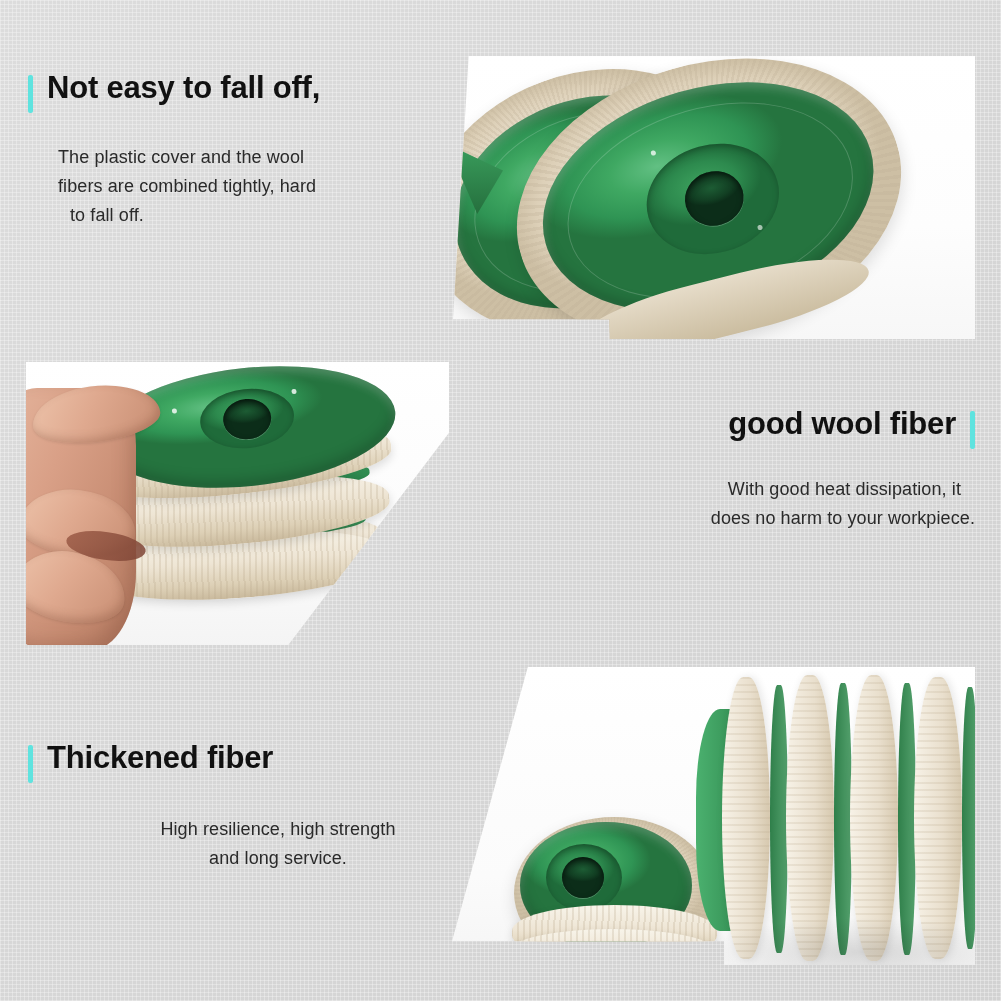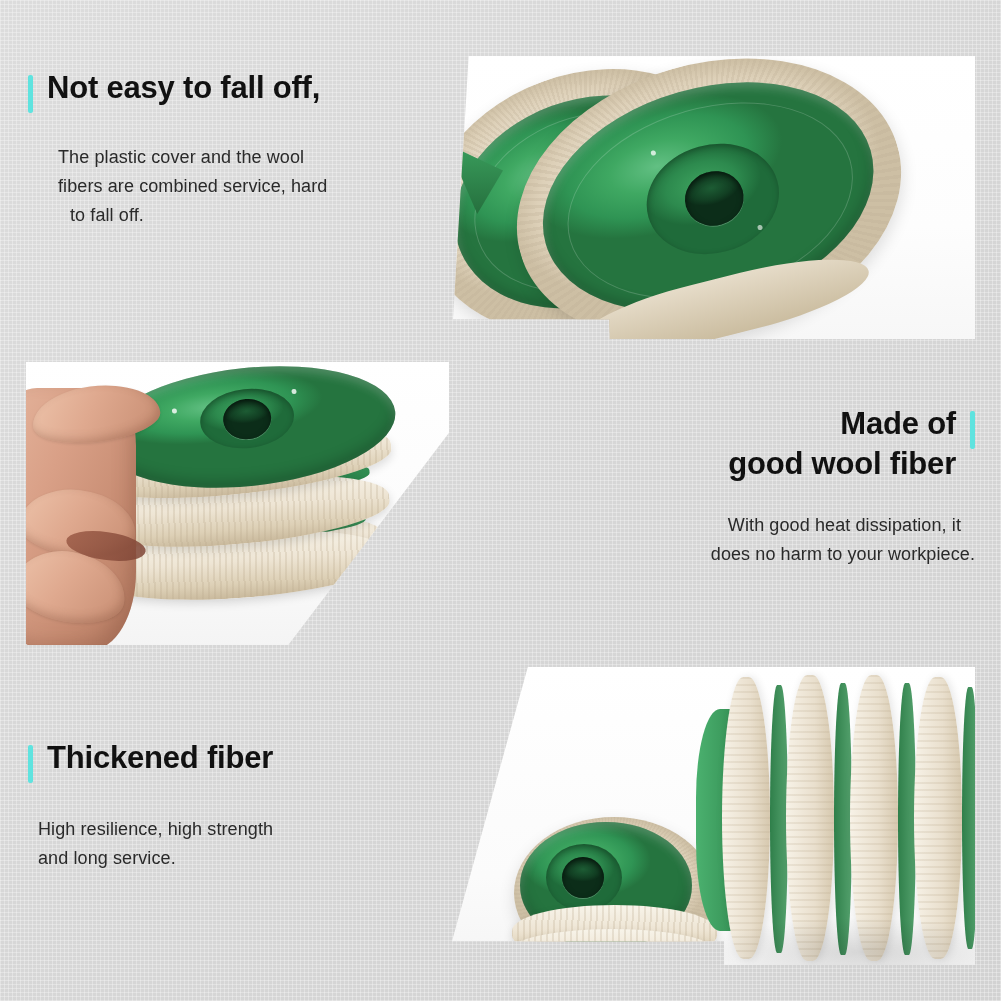--- a/index.html
+++ b/index.html
@@ -38,21 +38,21 @@
   }
   .body.ralign{text-align:right;}
 
   #b1{left:28px;top:68px;width:420px;}
   #b1 .body{margin:30px 0 0 30px;width:400px;}
 
   #b2{right:26px;top:404px;width:500px;}
   #b2 .body{margin:26px 16px 0 0;width:500px;}
 
   #b3{left:28px;top:738px;width:460px;}
-  #b3 .body{margin:32px 0 0 10px;width:440px;}
+  #b3 .body{margin:32px 0 0 30px;width:440px;text-align:center;}
 
   
   .photo{position:absolute;overflow:hidden;background:#ffffff;}
 
   
   #p1{
     left:453px;top:56px;width:522px;height:283px;
     clip-path:polygon(3.0% 0%, 100% 0%, 100% 100%, 30.0% 100%, 30.0% 93%, 0% 93%);
     background:linear-gradient(180deg,#ffffff 0%,#fdfdfd 60%,#f7f7f7 100%);
   }
@@ -215,29 +215,28 @@
 
   <div class="block" id="b1">
     <div class="hd">
       <div class="bar tall"></div>
       <div class="htext">
         <div>Not easy to fall off,</div>
       </div>
     </div>
     <div class="body">
       <div>The plastic cover and the wool</div>
-      <div>fibers are combined service, hard</div>
+      <div>fibers are combined tightly, hard</div>
       <div style="padding-left:12px;">to fall off.</div>
     </div>
   </div>
 
   <div class="block" id="b2">
     <div class="hd right">
       <div class="htext ralign">
-        <div>Made of</div>
         <div>good wool fiber</div>
       </div>
       <div class="bar tall"></div>
     </div>
     <div class="body ralign">
       <div style="padding-right:14px;">With good heat dissipation, it</div>
       <div>does no harm to your workpiece.</div>
     </div>
   </div>
 

